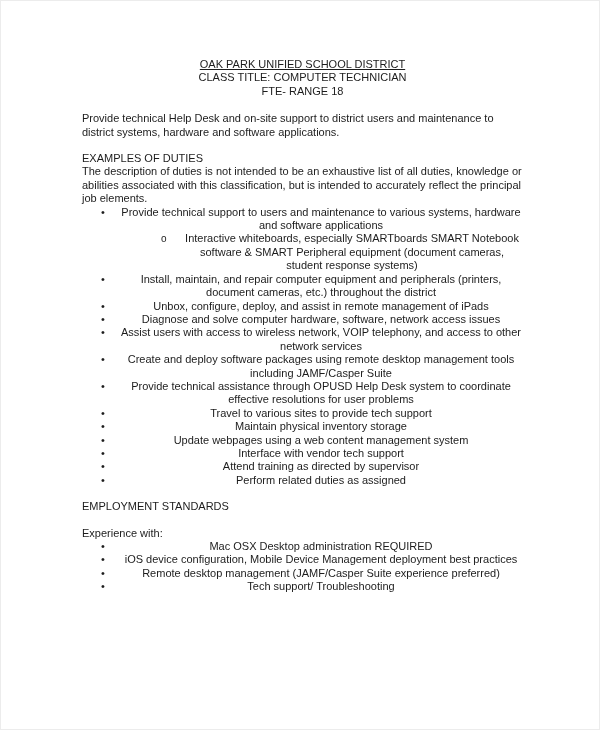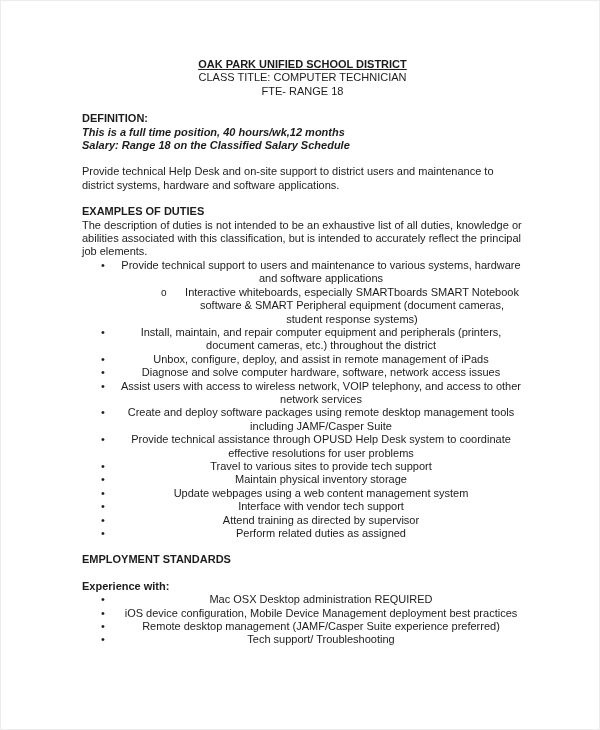--- a/index.html
+++ b/index.html
@@ -13,21 +13,21 @@
     overflow: hidden;
   }
   .page {
     box-sizing: border-box;
     width: 600px; height: 730px;
     padding: 57px 76px 0 81px;
     background: #ffffff;
     border: 1px solid #ececec;
   }
   .doc-header { text-align: center; margin-bottom: 14px; }
-  .bold { font-weight: bold; }
+  .bold { font-weight: normal; }
   .bolditalic { font-weight: bold; font-style: italic; }
   .underline { text-decoration: underline; }
   p, .block { margin: 0; }
   .gap-after { margin-bottom: 13px; }
   ul { margin: 0; padding: 0; list-style: none; text-align: center; }
   ul.l1 > li { position: relative; padding-left: 37px; }
   ul.l1 > li::before {
     content: "\2022";
     position: absolute; left: 19px; top: 0;
   }
@@ -42,25 +42,20 @@
 <body>
 
 <div class="page">
 
   <header class="doc-header">
     <div class="bold underline">OAK PARK UNIFIED SCHOOL DISTRICT</div>
     <div class="block">CLASS TITLE: COMPUTER TECHNICIAN</div>
     <div class="block">FTE- RANGE 18</div>
   </header>
 
-  <section class="gap-after">
-    <div class="bold">DEFINITION:</div>
-    <div class="bolditalic">This is a full time position, 40 hours/wk,12 months</div>
-    <div class="bolditalic">Salary: Range 18 on the Classified Salary Schedule</div>
-  </section>
 
   <p class="gap-after">Provide technical Help Desk and on-site support to district users and maintenance to district systems, hardware and software applications.</p>
 
   <section class="gap-after">
     <div class="bold">EXAMPLES OF DUTIES</div>
     <p>The description of duties is not intended to be an exhaustive list of all duties, knowledge or abilities associated with this classification, but is intended to accurately reflect the principal job elements.</p>
     <ul class="l1">
       <li>
         <span>Provide technical support to users and maintenance to various systems, hardware and software applications</span>
         <ul class="l2">

